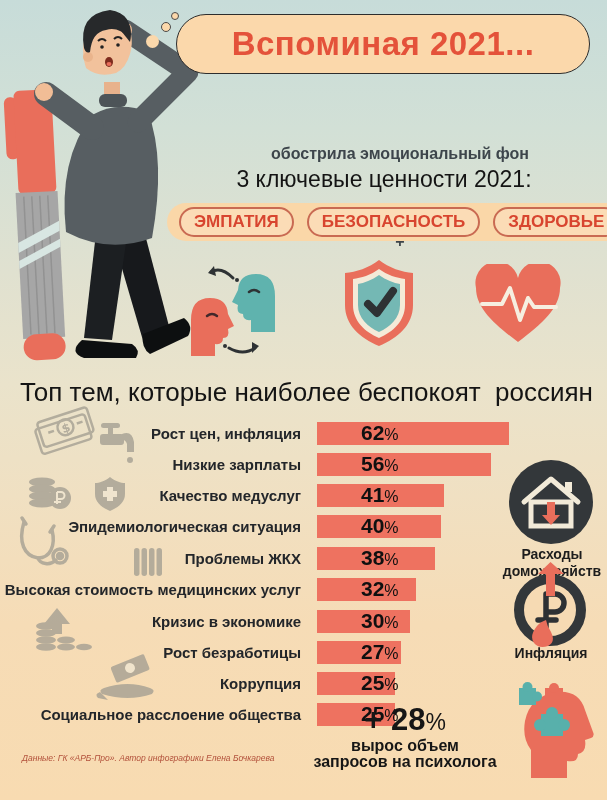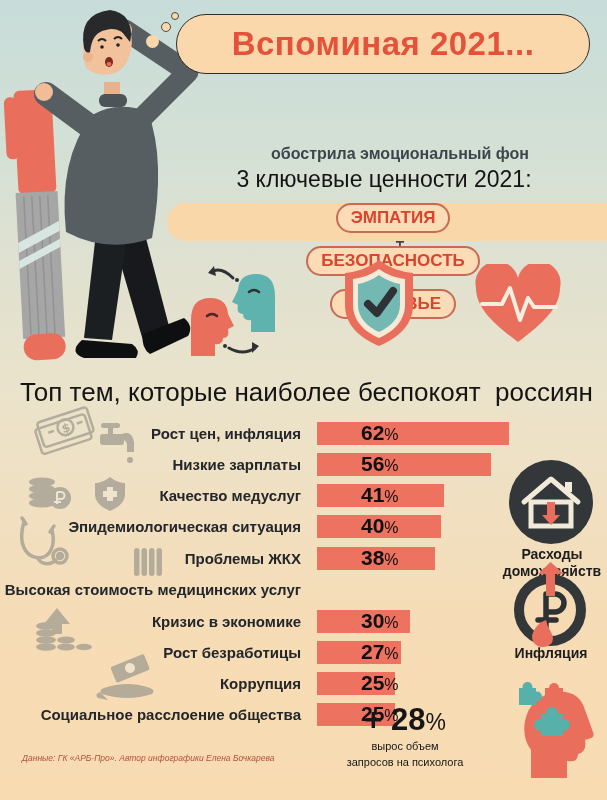--- a/index.html
+++ b/index.html
@@ -22,21 +22,21 @@
   .b2{left:161px; top:22px; width:8px; height:8px;}
   .b3{left:171px; top:12px; width:6px; height:6px;}
   
   .subtitle{ position:absolute; left:198px; top:99px; width:404px; text-align:center;
     color:#3d454b; font-size:16px; font-weight:bold; line-height:22px; white-space:pre-wrap;}
   
   .values-heading{ position:absolute; left:168px; top:166px; width:432px; text-align:center;
     color:#141414; font-size:23px; font-weight:400;}
   .values-band{ position:absolute; left:167px; top:203px; width:440px; height:38px;
     background:var(--band-peach,#fad7a8); border-radius:19px 0 0 19px;
-    display:flex; align-items:center; gap:13px; padding-left:12px; box-sizing:border-box;flex-direction:column;}
+    display:flex; align-items:center; gap:13px; padding-left:12px; box-sizing:border-box;}
   .pill{ border:2px solid #c96a52; border-radius:18px; background:#fbdcb6;
     color:var(--pill-red,#d8452f); font-size:17px; font-weight:800; padding:3px 13px; white-space:nowrap;}
   
   .chart-heading{ position:absolute; left:20px; top:377px; width:580px;
     color:#141414; font-size:26px; font-weight:400; white-space:pre-wrap;}
   
   .crow{ position:absolute; left:0; width:607px; height:23px; display:flex; align-items:center;}
   .crow .lbl{ width:310px; text-align:right; padding-right:9px; box-sizing:border-box;
     color:#23262a; font-size:15px; font-weight:bold; line-height:15px;}
   .crow .bar{ height:23px; margin-left:7px; background:var(--accent-salmon,#ee7260);
@@ -44,21 +44,21 @@
   .crow .pct{ padding-left:12px; color:#101010; font-size:21px; font-weight:800; line-height:23px; white-space:nowrap;margin-left:32px;}
   .crow .unit{ font-size:16px; font-weight:400;}
   
   .side-label{ position:absolute; text-align:center; color:#1d1d1d; font-size:14px; font-weight:800; line-height:17px;}
   .lbl-house{ left:493px; top:546px; width:118px;}
   .lbl-infl{ left:505px; top:645px; width:92px;}
   
   .psych{ position:absolute; right:72px; top:704px; width:260px; text-align:center; color:#161616;}
   .psych .big{ font-size:31px; font-weight:800; line-height:32px;}
   .psych .big .unit{ font-size:23px; font-weight:400;}
-  .psych .ln{ font-size:11px; font-weight:400; line-height:16px;}
+  .psych .ln{ font-size:16px; font-weight:700; line-height:16px;}
   
   .credit{ position:absolute; left:22px; top:753px; color:var(--credit-red,#b2503a); font-size:8.5px;font-style:italic;}
   svg{ position:absolute; display:block;}
 </style>
 </head>
 <body>
 
 <div class="page" style="--accent-salmon: #ee7260; --title-red: #e4523a; --pill-red: #d8452f; --band-peach: #fad7a8; --panel-peach: #fbd8ab; --credit-red: #b2503a;">
 
   <svg style="left:0;top:0" width="230" height="370" viewBox="0 0 230 370">
@@ -172,20 +172,23 @@
       </div>
   </div>
   <div class="crow" style="top:547px">
     <div class="lbl">Проблемы ЖКХ</div>
     <div class="bar" style="width: 118px;">
         <span class="pct"><span>38</span><span class="unit">%</span></span>
       </div>
   </div>
   <div class="crow" style="top:578px">
     <div class="lbl">Высокая стоимость медицинских услуг</div>
+    <div class="bar" style="width: 99px;">
+        <span class="pct"><span>32</span><span class="unit">%</span></span>
+      </div>
   </div>
   <div class="crow" style="top:610px">
     <div class="lbl">Кризис в экономике</div>
     <div class="bar" style="width: 93px;">
         <span class="pct"><span>30</span><span class="unit">%</span></span>
       </div>
   </div>
   <div class="crow" style="top:641px">
     <div class="lbl">Рост безработицы</div>
     <div class="bar" style="width: 84px;">

